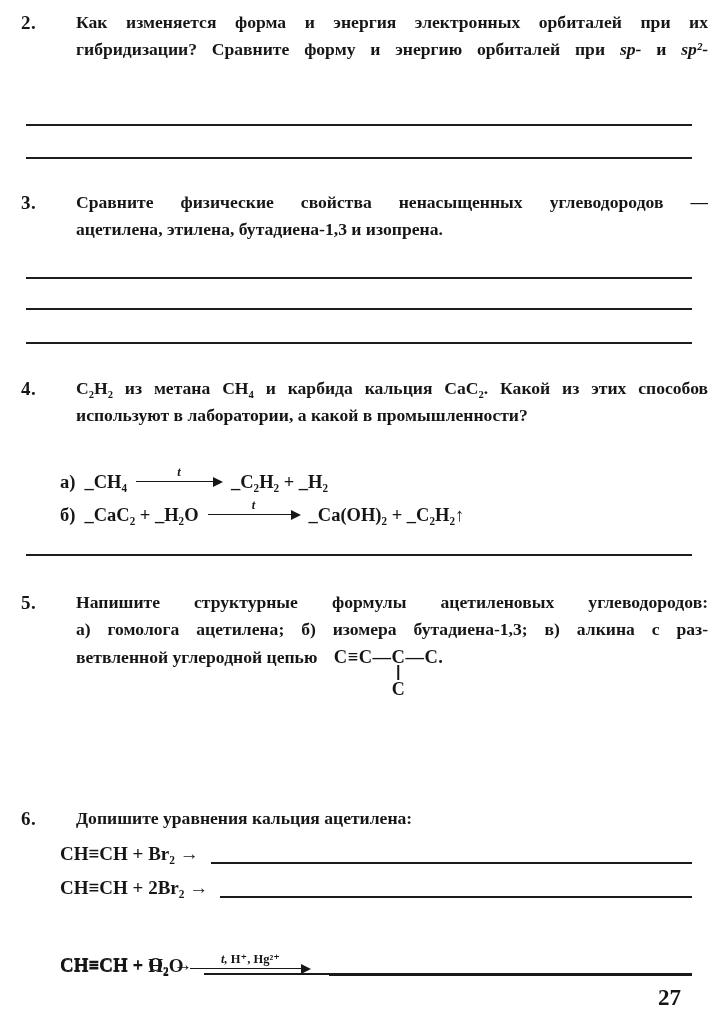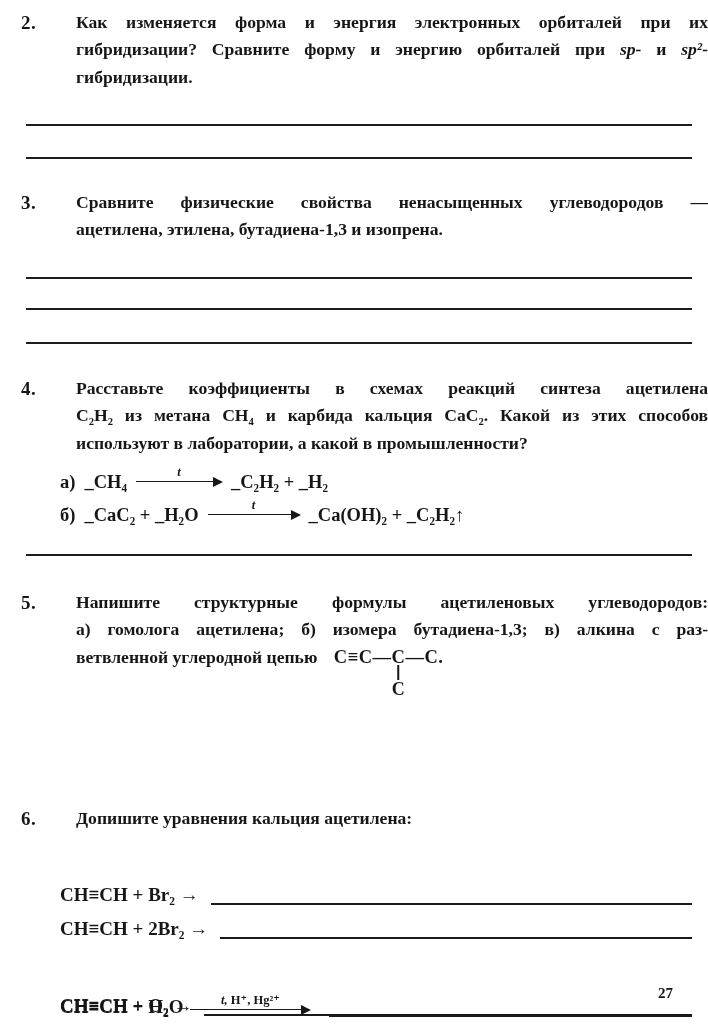--- a/index.html
+++ b/index.html
@@ -18,59 +18,57 @@
   .eq{position:absolute;left:60px;white-space:nowrap;font-size:18.5px;}
   .eq .eql{margin-right:9px;}
   .rxn-arrow{position:relative;display:inline-block;height:26px;vertical-align:-2px;margin:0 9px;}
   .rxn-arrow .albl{position:absolute;bottom:12px;left:0;right:0;text-align:center;
     font-size:12.5px;line-height:1;white-space:nowrap;}
   .rxn-arrow .shaft{position:absolute;left:0;right:2px;bottom:8px;border-top:1.9px solid #171717;}
   .rxn-arrow .head{position:absolute;right:-1px;bottom:3.2px;width:0;height:0;
     border-left:10px solid #171717;border-top:5px solid transparent;border-bottom:5px solid transparent;}
   
   .q6row{position:absolute;left:60px;width:632px;display:flex;align-items:flex-end;
-    font-size:19px;line-height:24px;white-space:pre;margin-top:41px;}
+    font-size:19px;line-height:24px;white-space:pre;}
   .q6row .fill{flex:1;border-bottom:2.2px solid #1a1a1a;margin-left:12px;margin-bottom:2px;height:0;}
   .q6row .rxn-arrow{height:38px;margin:0 7px;flex:0 0 auto;}
   .q6row .rxn-arrow .albl{bottom:13px;}
   .q6row .rxn-arrow .shaft{bottom:9px;}
   .q6row .rxn-arrow .head{bottom:4.2px;}
   
   .struct{white-space:nowrap;font-size:18.5px;letter-spacing:.5px;margin-left:12px;}
   .bcwrap{position:relative;display:inline-block;}
   .branch{position:absolute;left:50%;top:21px;transform:translateX(-50%);
     display:flex;flex-direction:column;align-items:center;}
   .branch .vline{width:2px;height:15px;background:#161616;display:block;}
   .branch .bC{font-size:18px;line-height:1.1;display:block;}
-  .pagenum{position:absolute;left:658px;top:985px;font-size:15px;}
+  .pagenum{position:absolute;left:658px;top:985px;font-size:23px;}
 </style>
 </head>
 <body>
 
 <div class="qnum" style="top:12px">2.</div>
 <div class="qtext" style="top:9px">
   <div class="line just"><span>Как изменяется форма и энергия электронных орбиталей при их</span></div>
   <div class="line just"><span>гибридизации? Сравните форму и энергию орбиталей при </span><span class="it">sp-</span><span> и </span><span class="it">sp²-</span></div>
-  <div class="line"><span>гибридизации.</span></div>
 </div>
 <div class="rule" style="top:124px"></div>
 <div class="rule" style="top:157px"></div>
 
 <div class="qnum" style="top:192px">3.</div>
 <div class="qtext" style="top:189px">
   <div class="line just"><span>Сравните физические свойства ненасыщенных углеводородов —</span></div>
   <div class="line"><span>ацетилена, этилена, бутадиена-1,3 и изопрена.</span></div>
 </div>
 <div class="rule" style="top:277px"></div>
 <div class="rule" style="top:308px"></div>
 <div class="rule" style="top:342px"></div>
 
 <div class="qnum" style="top:378px">4.</div>
 <div class="qtext" style="top:375px">
-  <div class="line just"><span>Расставьте коэффициенты в схемах реакций синтеза ацетилена</span></div>
   <div class="line just"><span>C₂H₂ из метана CH₄ и карбида кальция CaC₂. Какой из этих способов</span></div>
   <div class="line"><span>используют в лаборатории, а какой в промышленности?</span></div>
 </div>
 
 <div class="eq" style="top:464px">
   <span class="eql">а)</span><span>_CH₄</span><span class="rxn-arrow" style="width:86px"><span class="albl it">t</span><span class="shaft"></span><span class="head"></span></span><span>_C₂H₂ + _H₂</span>
 </div>
 <div class="eq" style="top:497px">
   <span class="eql">б)</span><span>_CaC₂ + _H₂O</span><span class="rxn-arrow" style="width:92px"><span class="albl it">t</span><span class="shaft"></span><span class="head"></span></span><span>_Ca(OH)₂ + _C₂H₂↑</span>
 </div>

